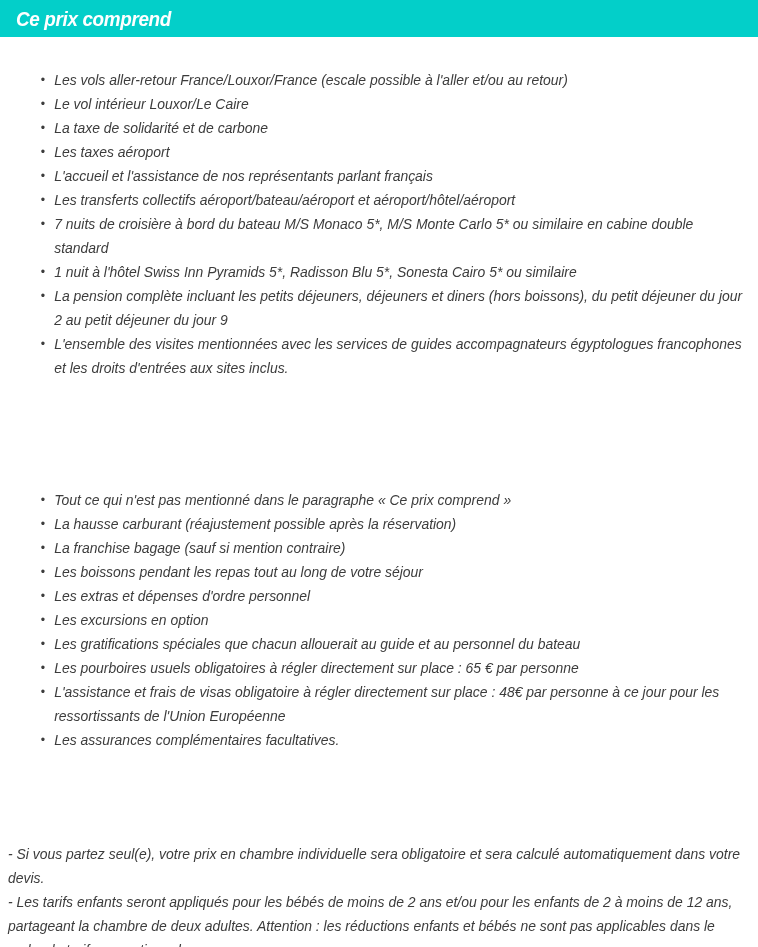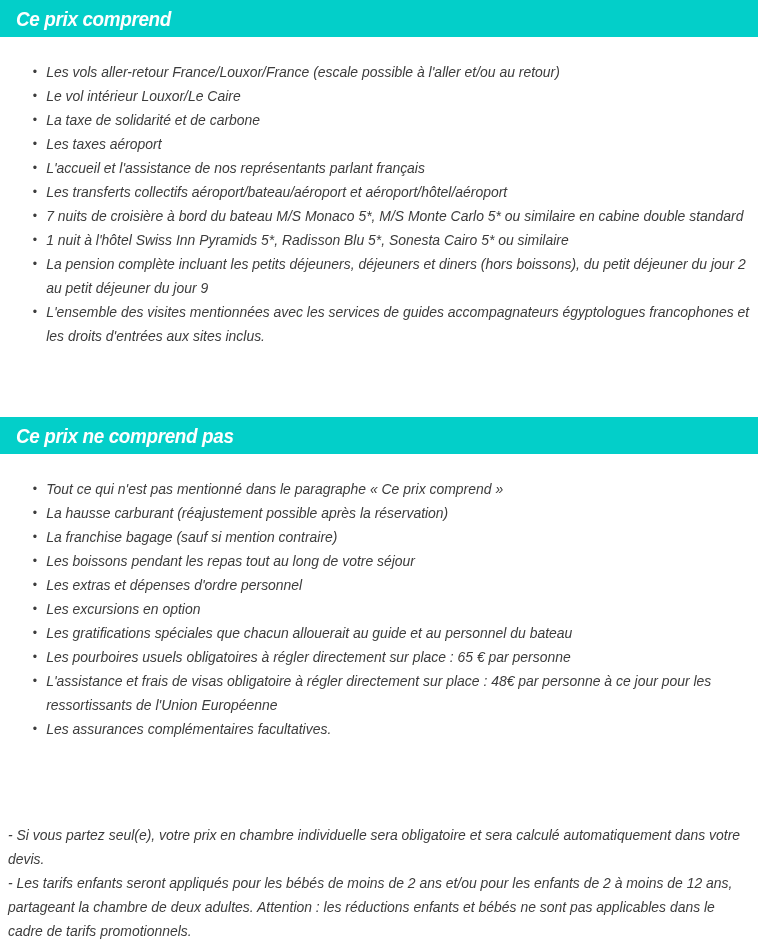--- a/index.html
+++ b/index.html
@@ -47,21 +47,21 @@
     white-space: nowrap;
   }
 
   
   .section-body {
     padding: 0;
   }
 
   ul.item-list {
     list-style: none;
-    margin: 8px;
+    margin: 16px;
     padding: 0;
   }
 
   ul.item-list > li {
     position: relative;
     color: #3c3c3c;
     font-family: "Liberation Sans", "DejaVu Sans", sans-serif;
     font-style: italic;
     font-weight: 400;
     font-size: 14.6px;
@@ -131,23 +131,20 @@
       <li>Les transferts collectifs aéroport/bateau/aéroport et aéroport/hôtel/aéroport</li>
       <li>7 nuits de croisière à bord du bateau M/S Monaco 5*, M/S Monte Carlo 5* ou similaire en cabine double standard</li>
       <li>1 nuit à l'hôtel Swiss Inn Pyramids 5*, Radisson Blu 5*, Sonesta Cairo 5* ou similaire</li>
       <li>La pension complète incluant les petits déjeuners, déjeuners et diners (hors boissons), du petit déjeuner du jour 2 au petit déjeuner du jour 9</li>
       <li>L'ensemble des visites mentionnées avec les services de guides accompagnateurs égyptologues francophones et les droits d'entrées aux sites inclus.</li>
     </ul>
   </div>
 
   <div class="gap-before-bar"></div>
 
-  <div class="section-bar">
-    <span class="section-bar-title">Ce prix ne comprend pas</span>
-  </div>
 
   <div class="gap-after-bar"></div>
 
   <div class="section-body">
     <ul class="item-list">
       <li>Tout ce qui n'est pas mentionné dans le paragraphe « Ce prix comprend »</li>
       <li>La hausse carburant (réajustement possible après la réservation)</li>
       <li>La franchise bagage (sauf si mention contraire)</li>
       <li>Les boissons pendant les repas tout au long de votre séjour</li>
       <li>Les extras et dépenses d'ordre personnel</li>

